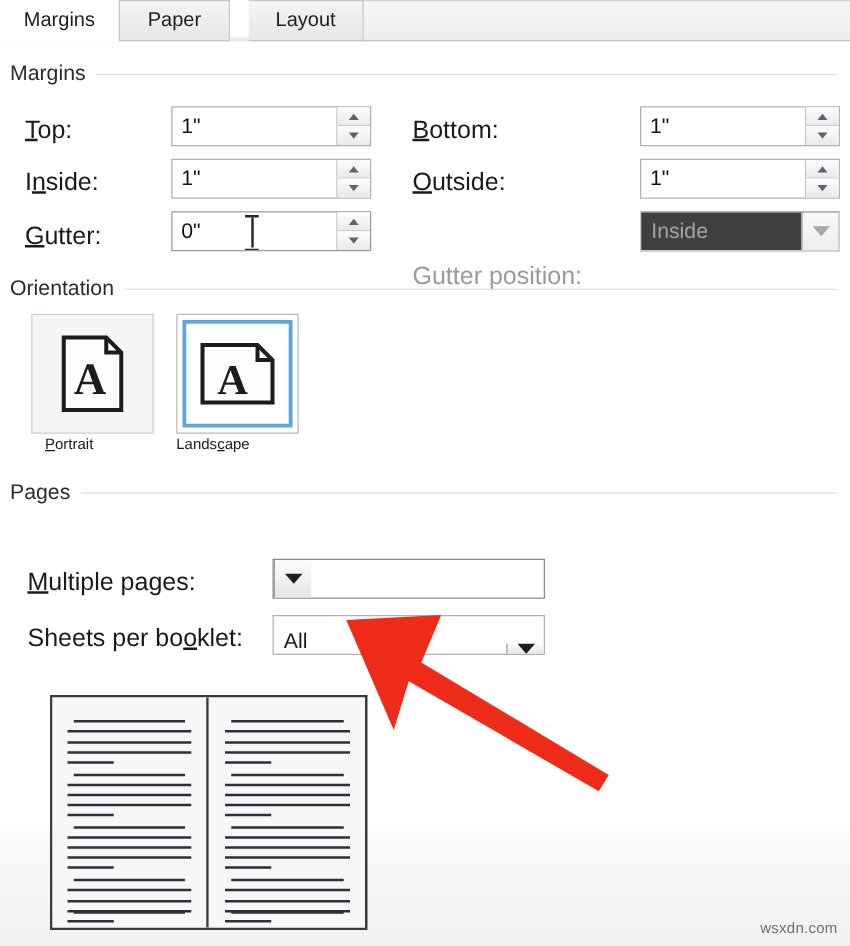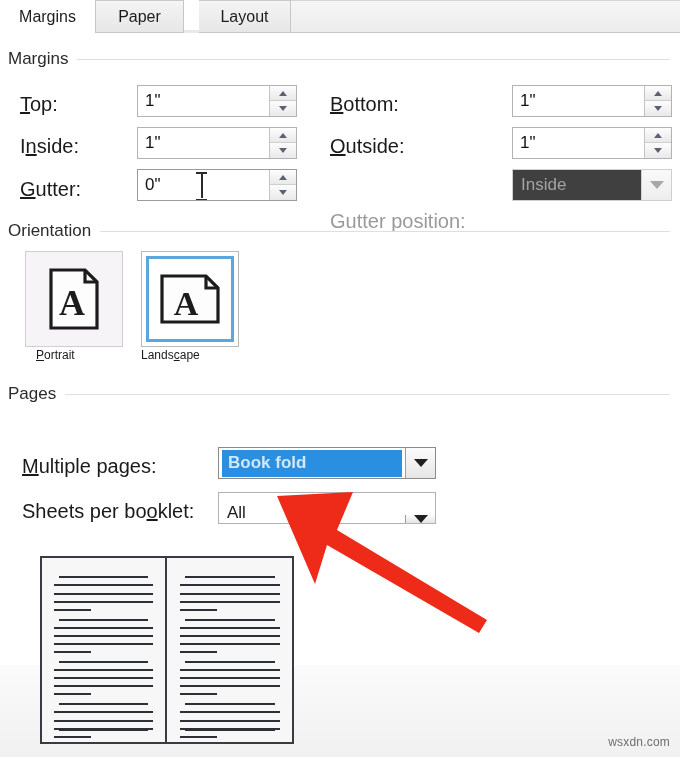--- a/index.html
+++ b/index.html
@@ -378,23 +378,20 @@
 
   <div class="group" style="top:383px;">
     <span class="g-label">Pages</span>
     <span class="g-rule"></span>
   </div>
 
   <div class="fld-label" style="left:22px; top:455px;">
     <span><u>M</u>ultiple pages:</span>
   </div>
   <div class="combo focused" style="left:218px; top:447px; width:218px;">
-    <div class="cb-val">
-      <span class="sel-text">Book fold</span>
-    </div>
     <div class="cb-arrow">
       <span class="cb-caret"></span>
     </div>
   </div>
 
   <div class="fld-label" style="left:22px; top:500px;">
     <span>Sheets per bo<u>o</u>klet:</span>
   </div>
   <div class="combo" style="left:218px; top:492px; width:218px;align-items:flex-end;">
     <div class="cb-val">All</div>

